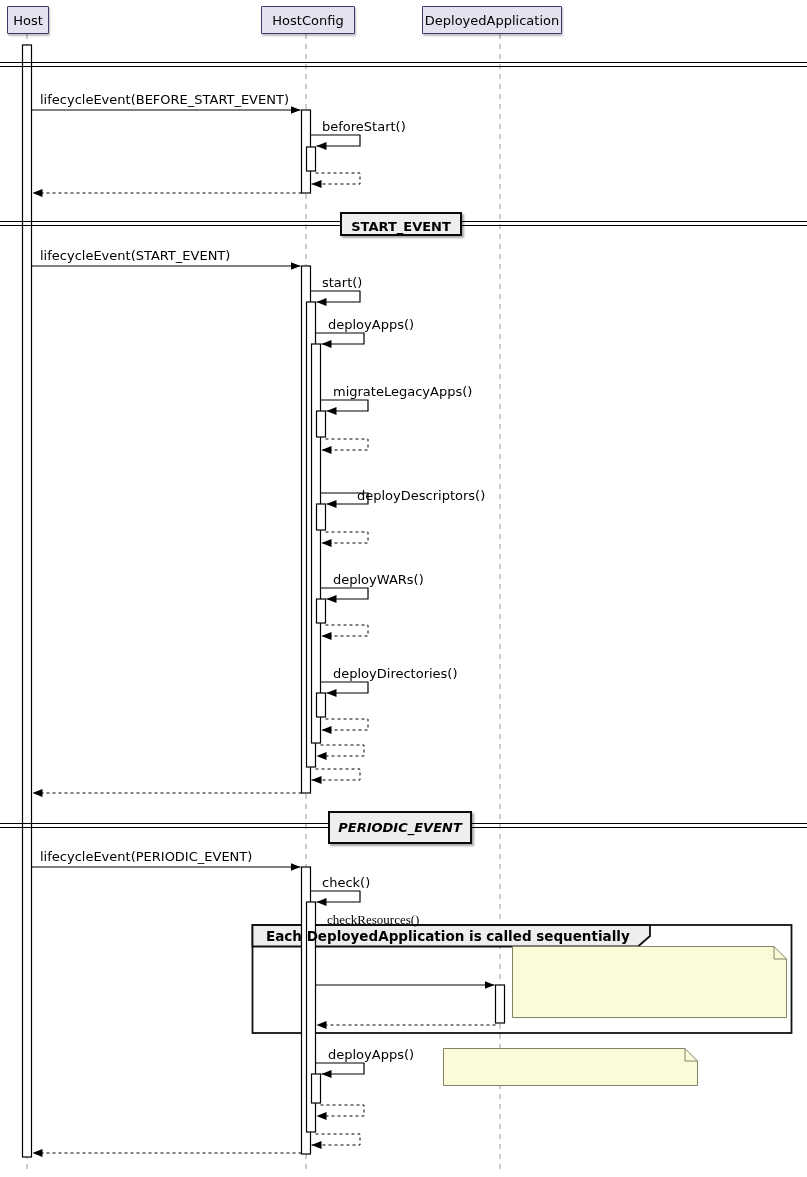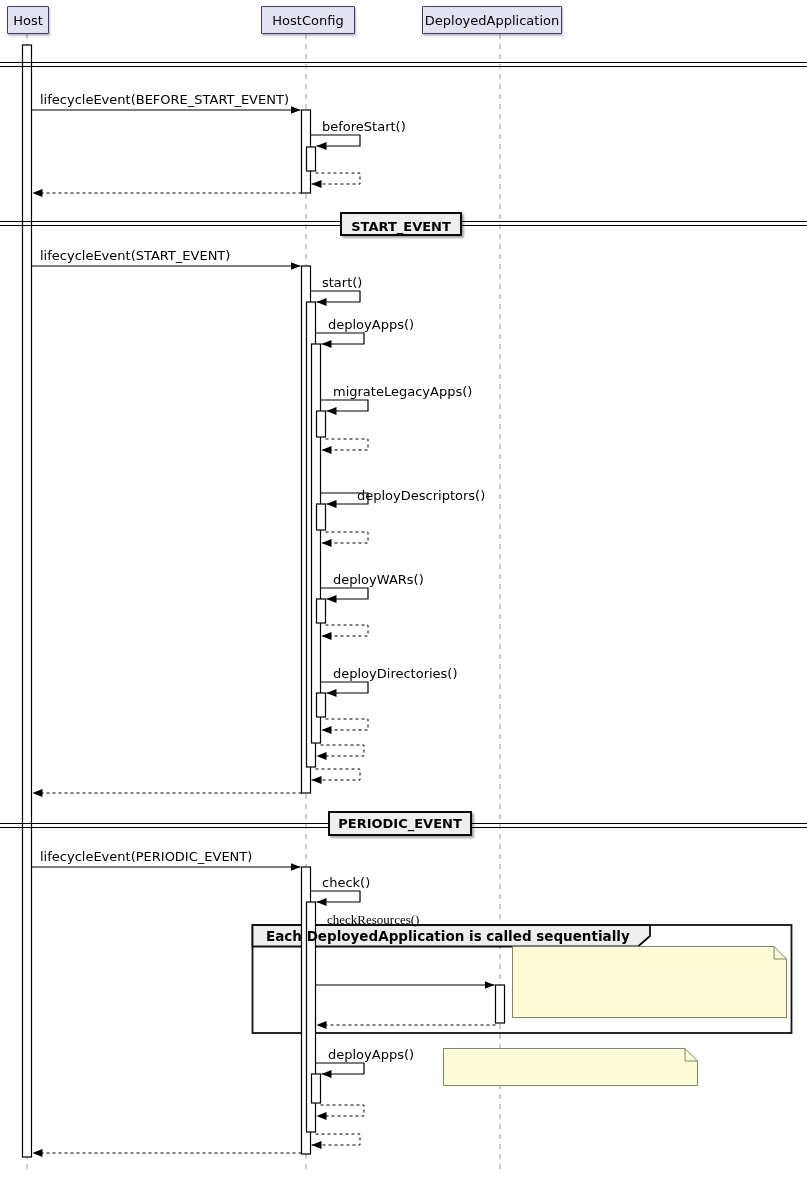--- a/index.html
+++ b/index.html
@@ -111,21 +111,21 @@
   <div class="pbox" style="left:261px;top:6px;width:94px;height:28px;">
     <span>HostConfig</span>
   </div>
   <div class="pbox" style="left:422px;top:6px;width:140px;height:28px;">
     <span>DeployedApplication</span>
   </div>
 
   <div class="divbox" style="left:340px;top:212px;width:122px;height:24px;align-items:flex-end;">
     <span>START_EVENT</span>
   </div>
-  <div class="divbox" style="left:328px;top:811px;width:144px;height:25px;">
+  <div class="divbox" style="left:328px;top:811px;width:144px;height:33px;font-style:italic;">
     <span>PERIODIC_EVENT</span>
   </div>
 
   <div class="framelabel" style="left:266px;top:928px;">Each DeployedApplication is called sequentially</div>
 
   <div class="ml" style="left:40px;top:92px;text-align:right;">lifecycleEvent(BEFORE_START_EVENT)</div>
   <div class="ml" style="left:322px;top:119px;">beforeStart()</div>
   <div class="ml" style="left:40px;top:248px;">lifecycleEvent(START_EVENT)</div>
   <div class="ml" style="left:322px;top:275px;">start()</div>
   <div class="ml" style="left:328px;top:317px;">deployApps()</div>

